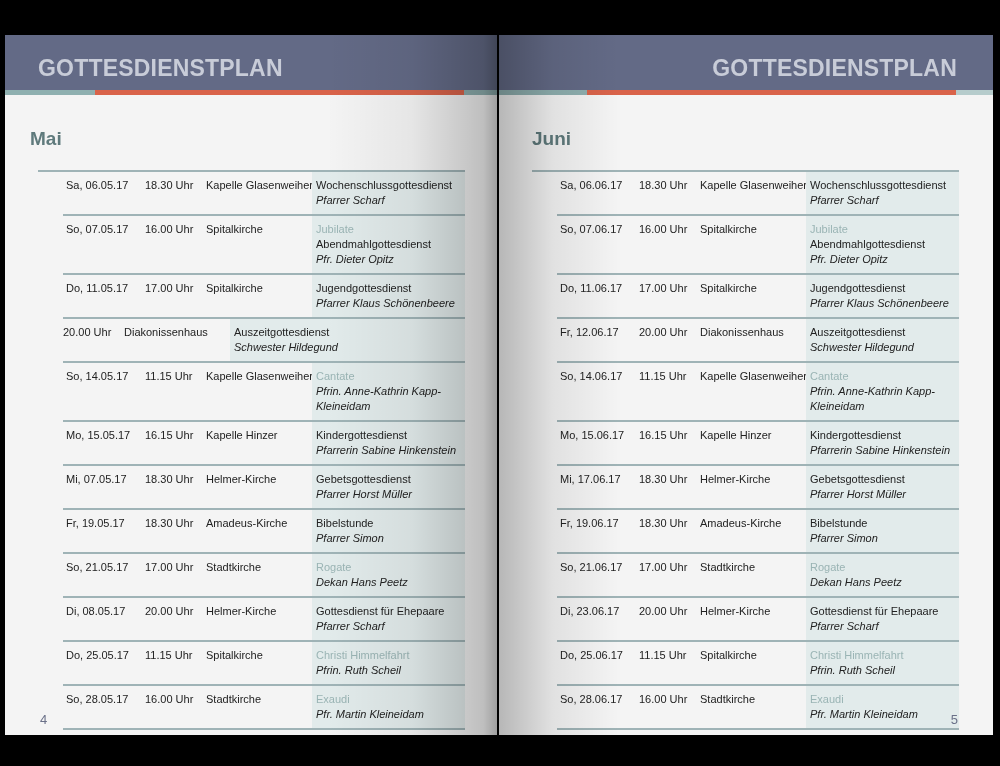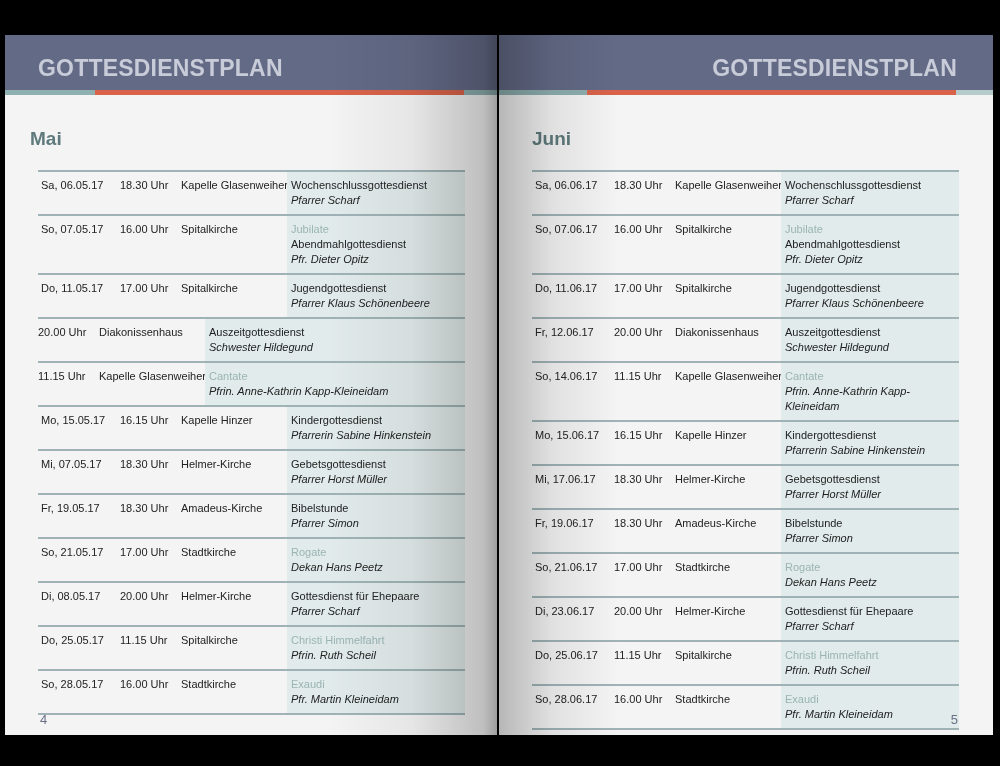--- a/index.html
+++ b/index.html
@@ -18,21 +18,21 @@
   .header-title { position:absolute; top:20px; font-size:23px; font-weight:bold; color:#c8ccd8; letter-spacing:0.2px; }
   .left .header-title { left:33px; }
   .right .header-title { right:36px; }
   .stripe { position:absolute; top:55px; height:5px; }
   .month { position:absolute; top:93px; font-size:19px; font-weight:bold; color:#5f7a7c; }
   .left .month { left:25px; }
   .right .month { left:33px; }
   .table { position:absolute; top:135px; width:427px; border-top:2px solid #9fb3b6; }
   .left .table { left:33px; }
   .right .table { left:33px; }
-  .row { display:flex; border-bottom:2px solid #9fb3b6; font-size:11px; color:#222; line-height:15px; }
+  .row { display:flex; border-bottom:2px solid #9fb3b6; font-size:11px; color:#222; line-height:15px;margin-left:25px; }
   .c-date { width:79px; padding:6px 0 6px 3px; }
   .c-time { width:61px; padding:6px 0; }
   .c-loc { width:106px; padding:6px 0; white-space:nowrap; }
   .c-svc { flex:1; padding:6px 0 6px 4px; background:#e2ebeb; }
   .sunday { color:#9ab4b4; display:block; }
   .svc { display:block; }
   .pastor { display:block; font-style:italic; }
   .pagenum { position:absolute; bottom:8px; font-size:13px; color:#6a7088; }
   .left .pagenum { left:35px; }
   .right .pagenum { right:35px; }
@@ -79,20 +79,21 @@
       </div>
       <div class="row">
         <div class="c-time">20.00 Uhr</div>
         <div class="c-loc">Diakonissenhaus</div>
         <div class="c-svc">
           <div class="svc">Auszeitgottesdienst</div>
           <div class="pastor">Schwester Hildegund</div>
         </div>
       </div>
       <div class="row">
+        <div class="c-date">So, 14.05.17</div>
         <div class="c-time">11.15 Uhr</div>
         <div class="c-loc">Kapelle Glasenweiher</div>
         <div class="c-svc">
           <div class="sunday">Cantate</div>
           <div class="pastor">Pfrin. Anne-Kathrin Kapp-Kleineidam</div>
         </div>
       </div>
       <div class="row">
         <div class="c-date">Mo, 15.05.17</div>
         <div class="c-time">16.15 Uhr</div>

